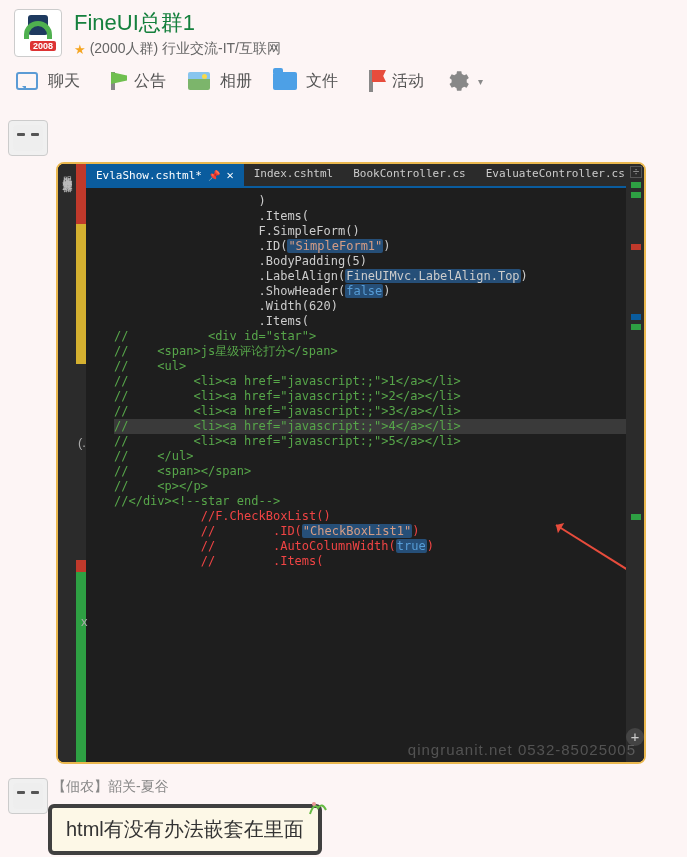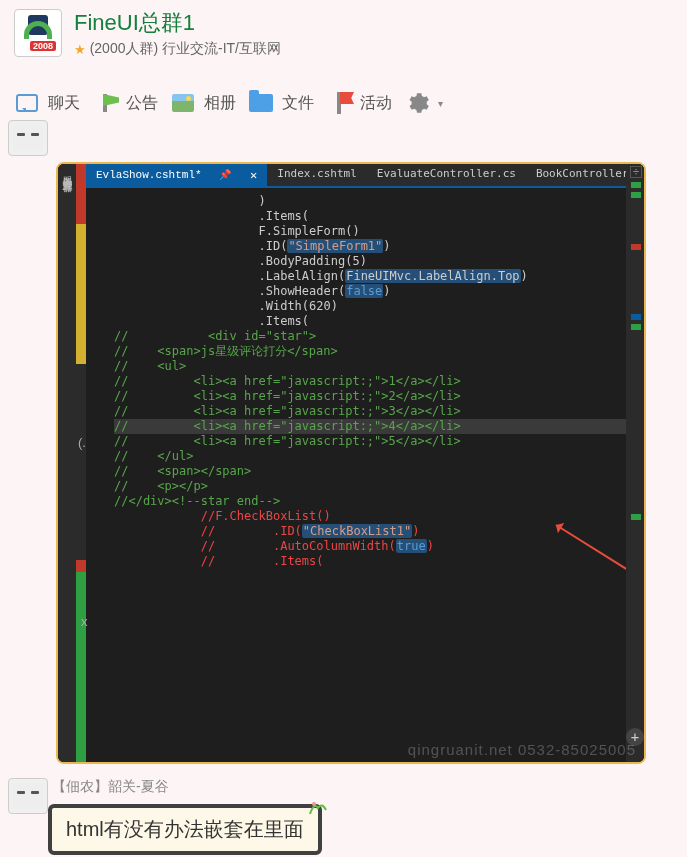--- a/index.html
+++ b/index.html
@@ -9,21 +9,21 @@
 .app-logo { width: 48px; height: 48px; background: #fff; border: 1px solid #ccc; border-radius: 4px; display: flex; align-items: center; justify-content: center; position: relative; }
 .app-logo-inner { width: 40px; height: 40px; position: relative; }
 .app-logo-gear { position: absolute; top: 2px; left: 10px; width: 20px; height: 20px; background: #1e3a5f; border-radius: 3px; }
 .app-logo-arc { position: absolute; top: 8px; left: 6px; width: 28px; height: 18px; border: 5px solid #4fb04f; border-bottom: none; border-radius: 20px 20px 0 0; }
 .app-logo-year { position: absolute; bottom: 2px; left: 12px; background: #d33; color: #fff; font-size: 9px; font-weight: bold; padding: 0 3px; border-radius: 2px; }
 .header-text { margin-left: 12px; flex: 1; }
 .group-title { font-size: 22px; color: #15803d; font-weight: normal; }
 .group-subtitle { font-size: 14px; color: #666; margin-top: 2px; display: flex; align-items: center; }
 .star { color: #f5a623; margin-right: 4px; font-size: 13px; }
 
-.tabs { display: flex; align-items: flex-end; padding: 2px 14px 0; background: #fdf5f5; gap: 12px; height: 50px; }
+.tabs { display: flex; align-items: flex-start; padding: 2px 14px 0; background: #fdf5f5; gap: 20px; height: 50px; }
 .tab { display: flex; align-items: center; gap: 8px; color: #555; font-size: 16px; cursor: pointer; }
 .tab .icon { width: 26px; height: 26px; display: flex; align-items: center; justify-content: center; font-size: 20px; }
 .chat-ico { border: 2px solid #5b9bd5; border-radius: 3px; width: 22px; height: 18px; position: relative; }
 .chat-ico::after { content: ""; position: absolute; bottom: -6px; left: 4px; border: 4px solid transparent; border-top-color: #5b9bd5; border-right: none; }
 .announce-ico { width: 4px; height: 18px; background: #888; position: relative; }
 .announce-ico::before { content: ""; position: absolute; top: 0; left: 0; width: 16px; height: 12px; background: #6fbf4f; clip-path: polygon(0 0, 100% 30%, 100% 70%, 0 100%); }
 .photo-ico { width: 22px; height: 18px; background: linear-gradient(180deg, #88c5ee 40%, #7cb56b 40%); border-radius: 2px; position: relative; }
 .photo-ico::after { content: ""; position: absolute; top: 2px; right: 3px; width: 5px; height: 5px; background: #f7d94c; border-radius: 50%; }
 .file-ico { width: 24px; height: 18px; background: #4da0e6; border-radius: 2px; position: relative; }
 .file-ico::before { content: ""; position: absolute; top: -4px; left: 0; width: 10px; height: 5px; background: #4da0e6; border-radius: 2px 2px 0 0; }
@@ -49,21 +49,21 @@
 
 .margin-col { width: 10px; background: #2b2b2b; display: flex; flex-direction: column; }
 .mc-red { background: #c0392b; flex: 0 0 60px; }
 .mc-yellow { background: #d4b030; flex: 0 0 140px; }
 .mc-red2 { background: #c0392b; flex: 0 0 12px; margin-top: 196px; }
 .mc-green { background: #2ea043; flex: 1; }
 
 .editor-main { flex: 1; background: #1e1e1e; color: #ccc; overflow: hidden; position: relative; }
 .ed-tabs { display: flex; background: #2b2b2b; height: 22px; font-size: 11px; }
 .ed-tab { padding: 3px 10px; color: #ccc; cursor: pointer; }
-.ed-tab.active { background: #0a5c9e; color: #fff; display: flex; align-items: center; gap: 18px; font-family: Liberation Mono, monospace; }
+.ed-tab.active { background: #0a5c9e; color: #fff; display: flex; align-items: center; gap: 6px; }
 .ed-tab.active .pin { color: #fff; font-size: 10px; }
 .ed-tab.active .close-x { color: #fff; font-size: 12px; }
 .ed-divider { height: 2px; background: #0a5c9e; }
 
 .code-body { padding: 6px 0 6px 28px; line-height: 15px; position: relative; }
 .ln { white-space: pre; }
 .ln-hilite { background: #3a3a3a; }
 .comment { color: #57a64a; }
 .str { color: #d69d85; }
 .kw { color: #569cd6; }
@@ -172,22 +172,22 @@
         <div class="mc-green"></div>
       </div>
       <div class="editor-main">
         <div class="ed-tabs">
           <div class="ed-tab active">
             <span>EvlaShow.cshtml*</span>
             <span class="pin">📌</span>
             <span class="close-x">✕</span>
           </div>
           <div class="ed-tab">Index.cshtml</div>
+          <div class="ed-tab">BookController.cs</div>
           <div class="ed-tab">EvaluateController.cs</div>
-          <div class="ed-tab">BookController.cs</div>
         </div>
         <div class="ed-divider"></div>
         <div class="code-body">
 <div class="ln">                    )</div>
 <div class="ln">                    .Items(</div>
 <div class="ln"></div>
 <div class="ln">                    F.SimpleForm()</div>
 <div class="ln"><span>                    .ID(</span><span class="str param-hl">"SimpleForm1"</span><span>)</span></div>
 <div class="ln">                    .BodyPadding(5)</div>
 <div class="ln"><span>                    .LabelAlign(</span><span class="param-hl">FineUIMvc.LabelAlign.Top</span><span>)</span></div>

